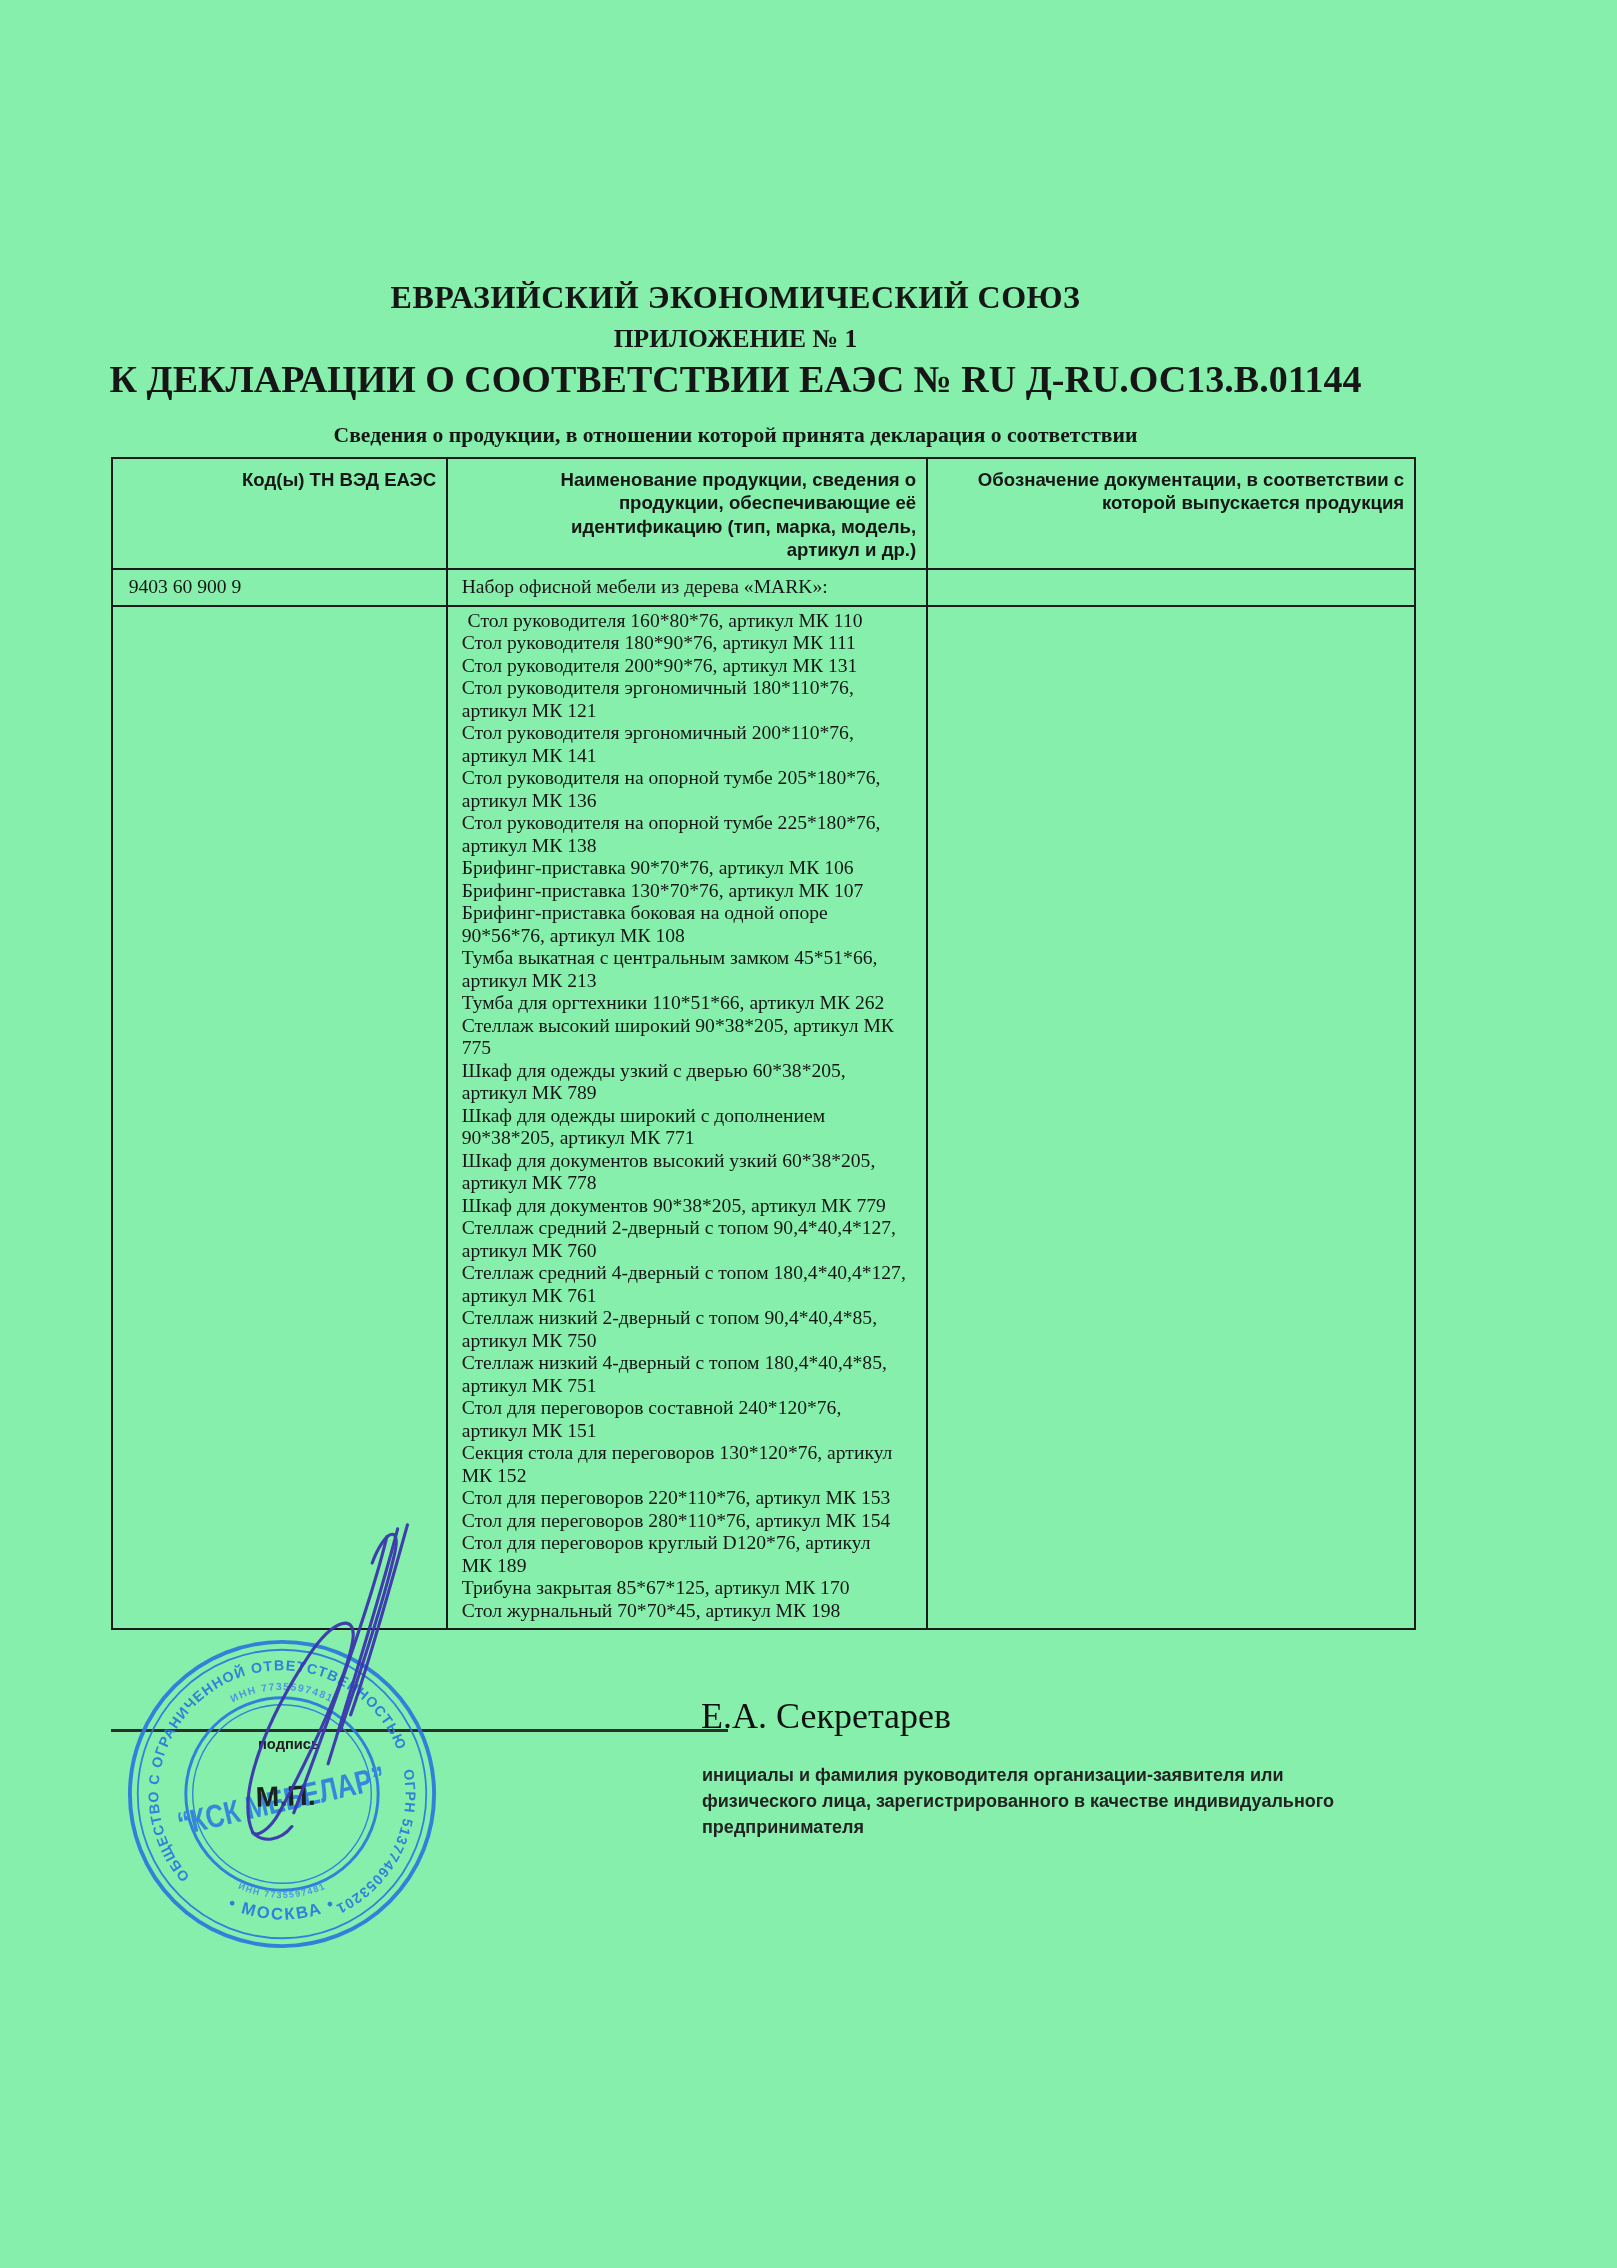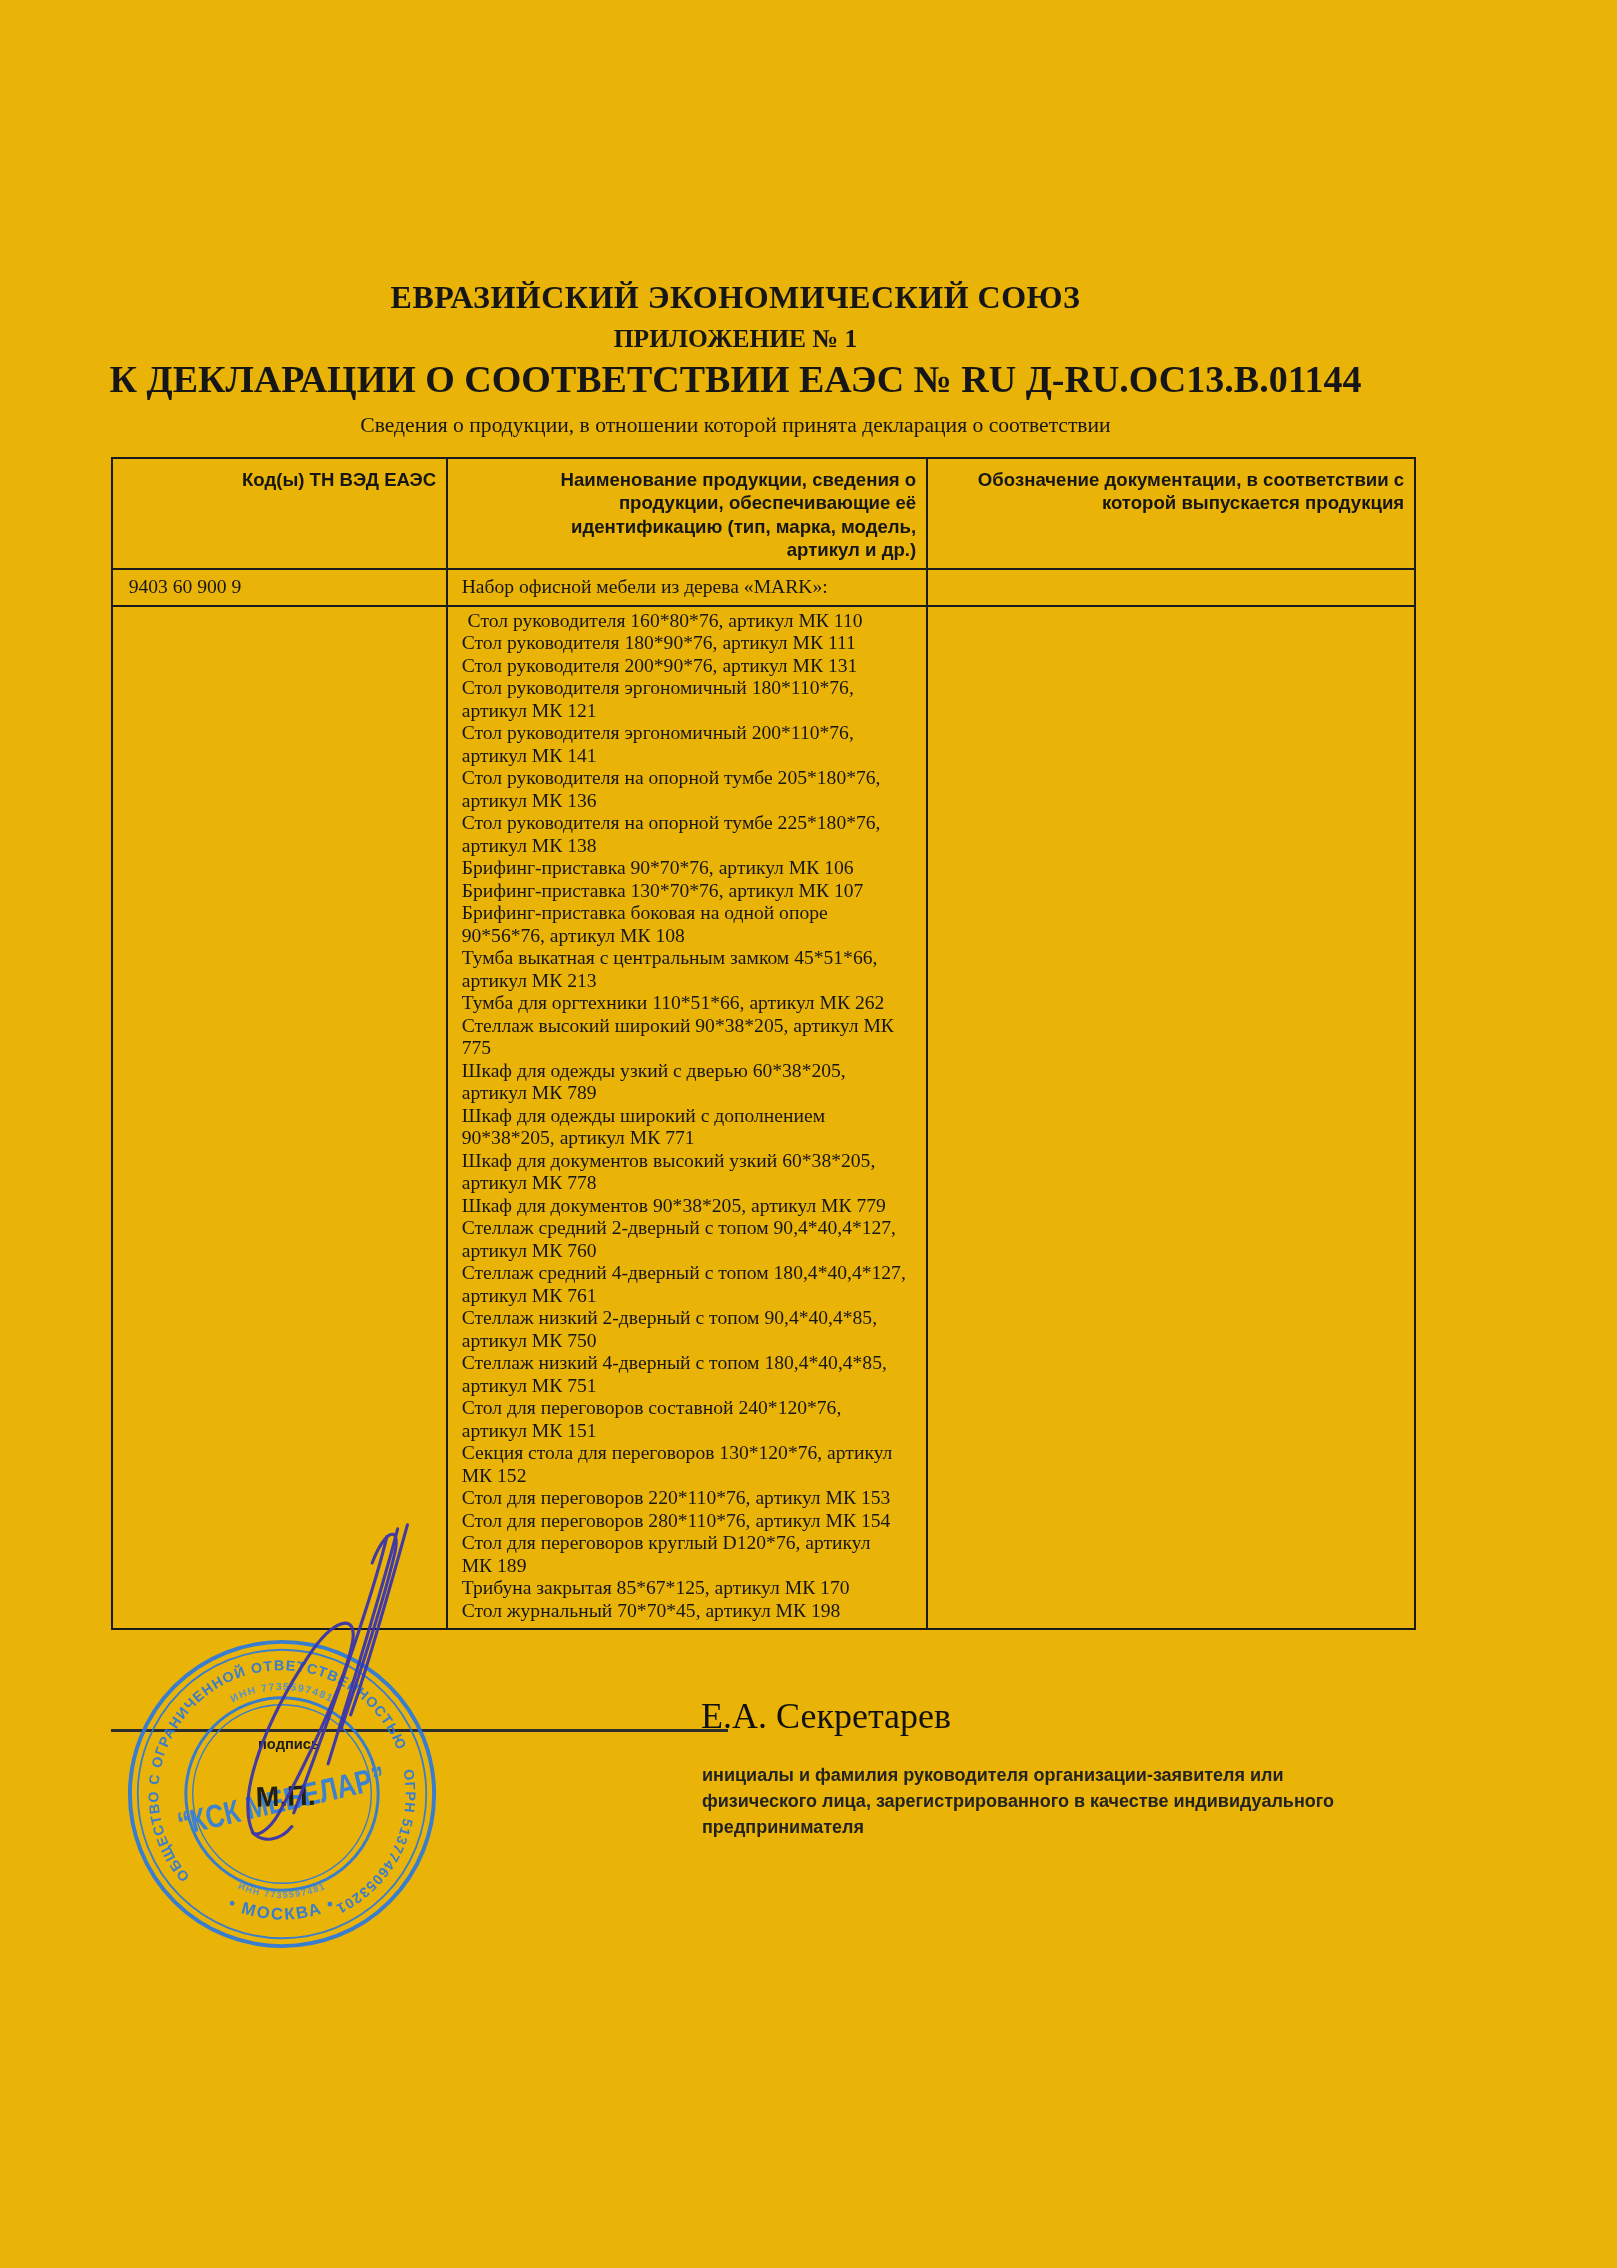--- a/index.html
+++ b/index.html
@@ -1,30 +1,30 @@
 <!DOCTYPE html>
 <html><head>
 <meta charset="utf-8">
 <style>
   html,body{margin:0;padding:0;background:#e8e8e6;}
   .page{
     position:relative;
     width:1617px;height:2268px;
     margin:0 auto;
-    background:#eab308;
+    background:#86efac;
     overflow:hidden;
     font-family:"Liberation Serif", serif;
     color:#161616;
   }
   
   .doc-header{position:absolute;left:74px;top:278px;width:1323px;text-align:center;}
   .t1{font-size:32px;font-weight:bold;letter-spacing:0.5px;line-height:1.2;}
   .t2{font-size:25.5px;font-weight:bold;margin-top:7.8px;line-height:1.2;}
   .t3{font-size:38px;font-weight:bold;margin-top:2px;line-height:1.2;}
-  .t4{font-size:21.6px;font-weight:normal;margin-top:11px;line-height:1.2;}
+  .t4{font-size:21.6px;font-weight:bold;margin-top:21px;line-height:1.2;}
   
   table.doc-table{
     position:absolute;left:111px;top:457px;width:1304px;
     border-collapse:collapse;table-layout:fixed;
   }
   .doc-table col.c1{width:335px;}
   .doc-table col.c2{width:480px;}
   .doc-table col.c3{width:488px;}
   .doc-table th,.doc-table td{
     border:2px solid #1b1b1b;

